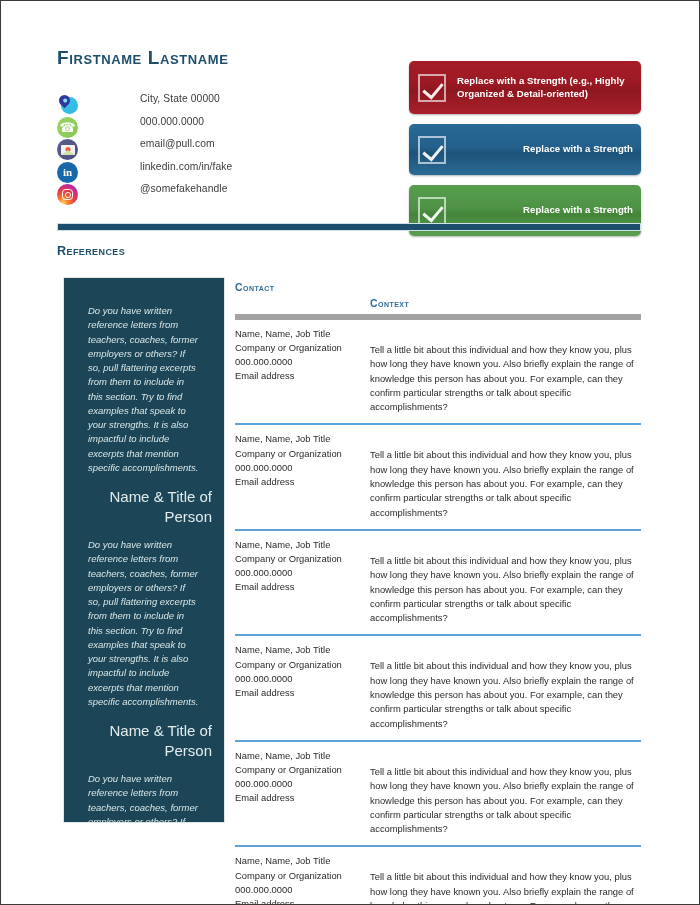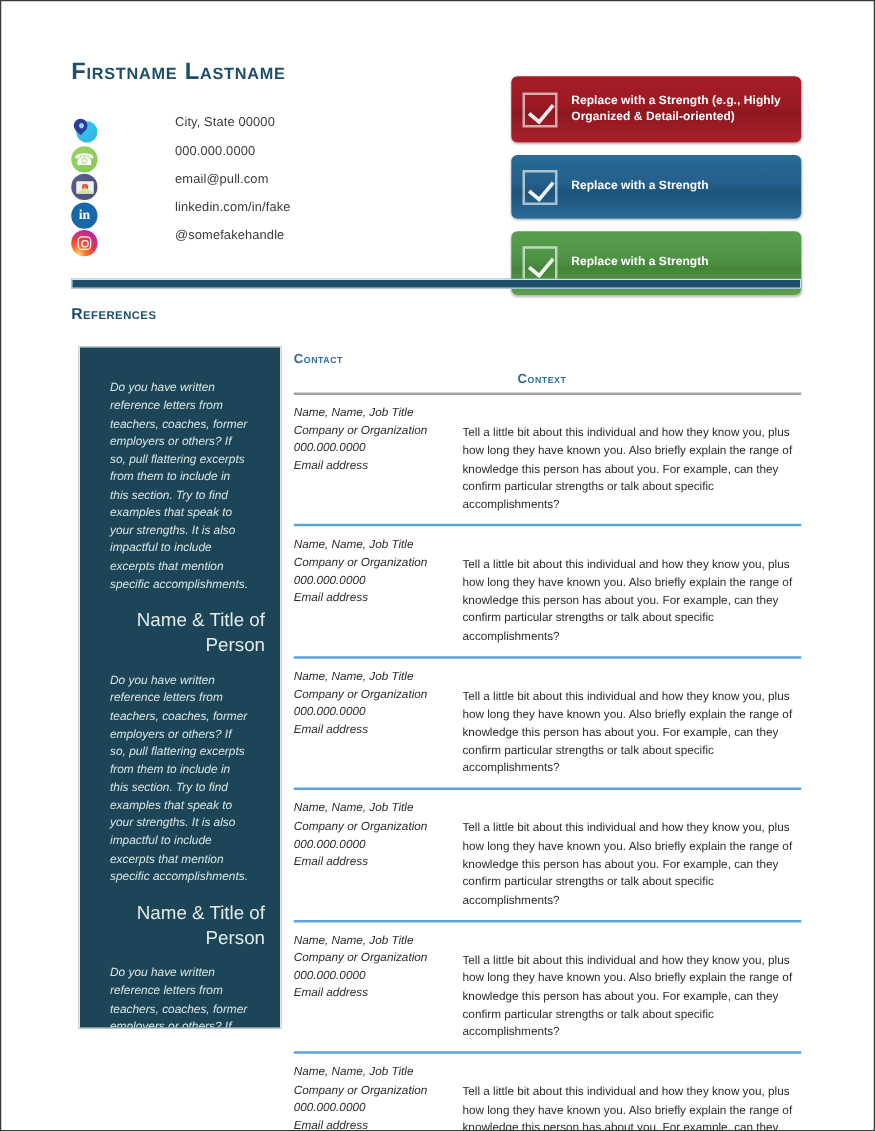--- a/index.html
+++ b/index.html
@@ -128,20 +128,21 @@
   }
   .strength-box {
     position: relative;
     width: 232px;
     border-radius: 5px;
     margin-bottom: 10px;
     display: flex;
     align-items: center;
     padding: 6px 8px 6px 9px;
     box-shadow: 0 1px 2px rgba(0,0,0,0.30);
+    justify-content: space-between;
   }
   .strength-box.sb-0 { height: 53px; background: linear-gradient(180deg,#a51c26 0%,#9c1a24 42%,#8e1720 55%,#a9202a 100%); }
   .strength-box.sb-1 { height: 51px; background: linear-gradient(180deg,#2a6a96 0%,#23608b 45%,#1d5379 58%,#2a6b97 100%); }
   .strength-box.sb-2 { height: 51px; background: linear-gradient(180deg,#589e4e 0%,#4e9345 45%,#448539 58%,#5aa050 100%); }
   .check-box {
     flex: 0 0 28px;
     width: 28px; height: 28px;
     border: 2.5px solid rgba(255,255,255,0.62);
     position: relative;
     margin-right: 11px;
@@ -210,44 +211,42 @@
   }
 
   
   #ref-table {
     position: absolute;
     left: 234px; top: 276px;
     width: 406px;
   }
   .ref-head {
     display: flex;
-    border-bottom: 2px solid #a3a3a3;
+    border-bottom: 6px solid #a3a3a3;
     padding-bottom: 3px;
-    gap: 44px;
   }
   .ref-head .col-contact,
   .ref-row .col-contact { flex: 0 0 135px; }
   .ref-head .col-context,
   .ref-row .col-context { flex: 1 1 auto; margin-top: 16px; }
   .col-header {
     font-size: 10.5px;
     font-weight: bold;
     color: #2f6c99;
     font-variant: small-caps;
     letter-spacing: 0.45px;
   }
   .ref-row {
     display: flex;
     border-bottom: 2px solid #5ba3d9;
     padding: 7px 0 9px 0;
   }
   .ref-row.last { border-bottom: 2px solid #5ba3d9; padding-bottom: 26px; }
   .contact-lines {
     font-size: 9.4px;
-    font-style: italic;
     color: #2b2b2b;
     line-height: 1.50;
   }
   .context-text {
     font-size: 9.4px;
     color: #2b2b2b;
     line-height: 1.52;
     padding-right: 4px;
   }
 </style>

